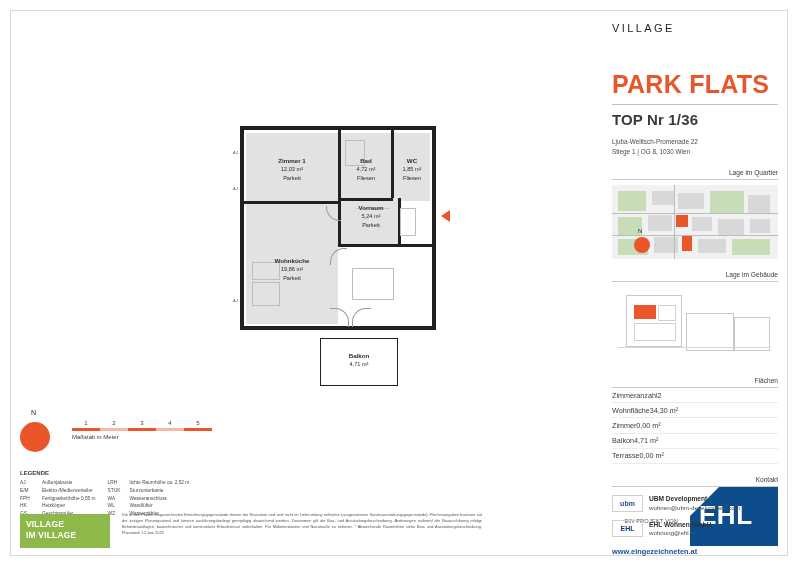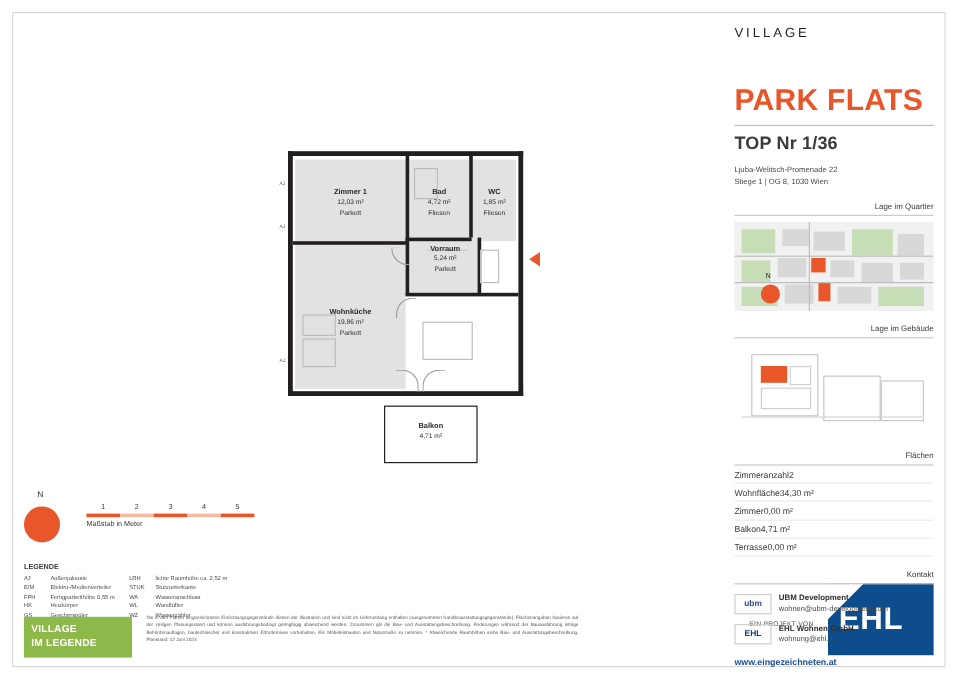--- a/index.html
+++ b/index.html
@@ -333,21 +333,21 @@
         <div class="row">
             <span class="k">WZ</span>
             <span>Wasserzähler</span>
           </div>
       </div>
     </div>
   </div>
 
   <div class="vlogo">
     <small>VILLAGE</small>
-    <small>IM LEGENDE</small>
+    <small>IM VILLAGE</small>
   </div>
 
   <div class="disclaimer">Die in den Plänen eingezeichneten Einrichtungsgegenstände dienen der Illustration und sind nicht im Lieferumfang enthalten (ausgenommen Sanitärausstattungsgegenstände). Flächenangaben basieren auf der zeitigen Planungsstand und können ausführungsbedingt geringfügig abweichend werden. Zonummen gilt die Bau- und Ausstattungsbeschreibung. Änderungen während der Bauausführung infolge Behördenauflagen, bautechnischer und konstruktiver Erfordernisse vorbehalten. Für Möbeleinbauten und Naturmaße zu nehmen. * Abweichende Raumhöhen siehe Bau- und Ausstattungsbeschreibung. Planstand: 12 Juni 2023</div>
 
   <div class="projekt">EIN PROJEKT VON</div>
   <div class="ehl-big">
     <div class="cut"></div>
     <div class="txt">EHL</div>
   </div>
 

